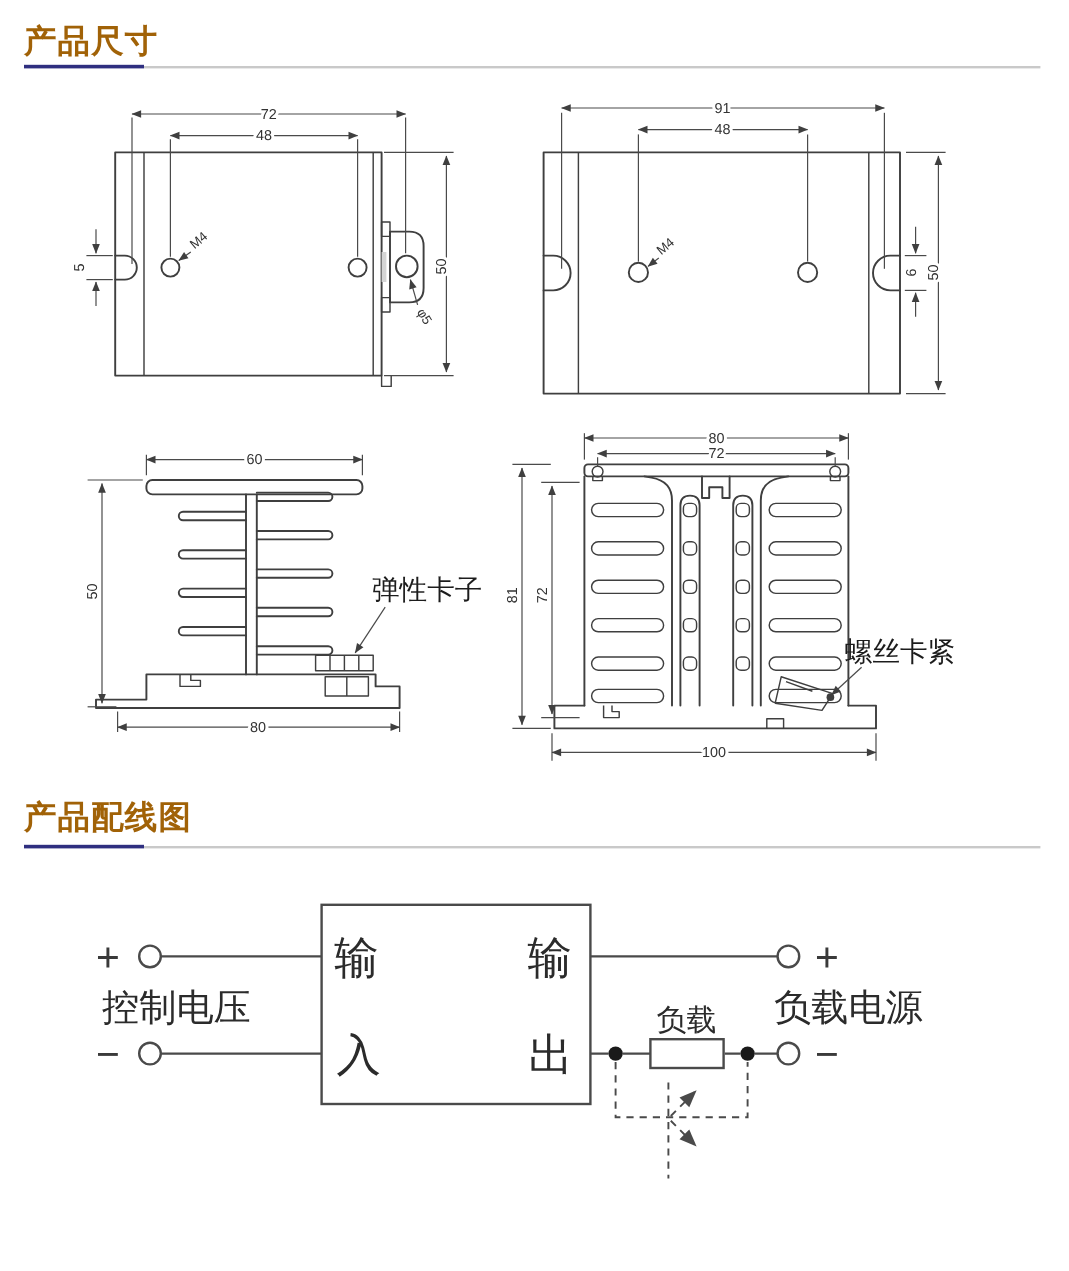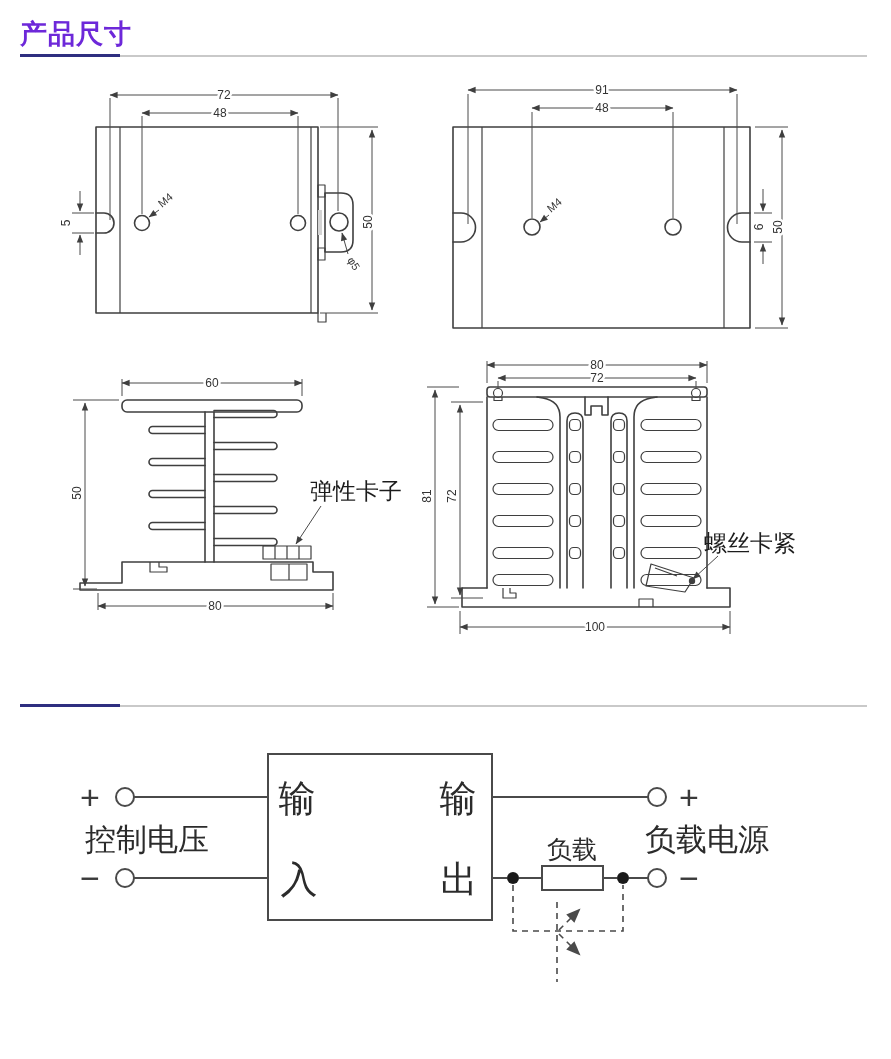--- a/index.html
+++ b/index.html
@@ -1,18 +1,18 @@
 <!DOCTYPE html>
 <html><head>
 <meta charset="utf-8">
 <style>
   html,body{margin:0;padding:0;background:#fff;}
   .page{position:relative;width:891px;height:1059px;background:#fff;overflow:hidden;
         font-family:"Liberation Sans","DejaVu Sans",sans-serif;}
-  .sec-title{position:absolute;left:20px;font-size:27px;font-weight:bold;color:#6d28d9;letter-spacing:1px;}
+  .sec-title{position:absolute;left:20px;font-size:27px;font-weight:bold;color:#a16207;letter-spacing:1px;}
   .rule{position:absolute;left:20px;width:847px;height:3px;}
   .rule .b{position:absolute;left:0;top:0;width:100px;height:3px;background:#2f2f80;}
   .rule .g{position:absolute;left:100px;top:1px;width:747px;height:2px;background:#c9c9c9;}
   svg{position:absolute;overflow:visible;}
   svg text{font-family:"Liberation Sans","DejaVu Sans",sans-serif;}
   .dt{font-size:12px;fill:#333;text-anchor:middle;paint-order:stroke;stroke:#fff;stroke-width:5px;stroke-linejoin:round;}
   .sm{font-size:11px;fill:#333;}
   .lbl{font-size:23px;fill:#1c1c1c;}
   .ol{stroke:#3f3f3f;stroke-width:1.6;fill:none;stroke-linejoin:round;stroke-linecap:round;}
   .ol2{stroke:#3f3f3f;stroke-width:1.2;fill:none;stroke-linejoin:round;}
@@ -234,20 +234,21 @@
       <line class="dl" x1="45" y1="276" x2="45" y2="299"></line>
       <line class="dl" x1="315" y1="276" x2="315" y2="299"></line>
       <line class="dl" x1="45" y1="292" x2="315" y2="292" marker-start="url(#a4)" marker-end="url(#a4)"></line>
       <text class="dt" x="180" y="296">100</text>
       <line class="dl" x1="303" y1="221" x2="278" y2="244" marker-end="url(#a4)"></line>
       <circle cx="277" cy="246" r="3.2" fill="#3f3f3f"></circle>
       <text class="lbl" x="289" y="216">螺丝卡紧</text>
     </g>
   </svg>
 
+  <div class="sec-title" style="top:663px;">产品配线图</div>
   <div class="rule" style="top:704px;">
     <div class="b"></div>
     <div class="g"></div>
   </div>
 
   <svg style="left:60px;top:735px;" width="830" height="272" viewBox="0 0 830 272">
     <defs>
       <marker id="a5" viewBox="0 0 10 10" refX="9.5" refY="5" markerWidth="10" markerHeight="9" orient="auto-start-reverse">
         <path d="M0,1 L10,5 L0,9 Z" fill="#4a4a4a"></path>
       </marker>

